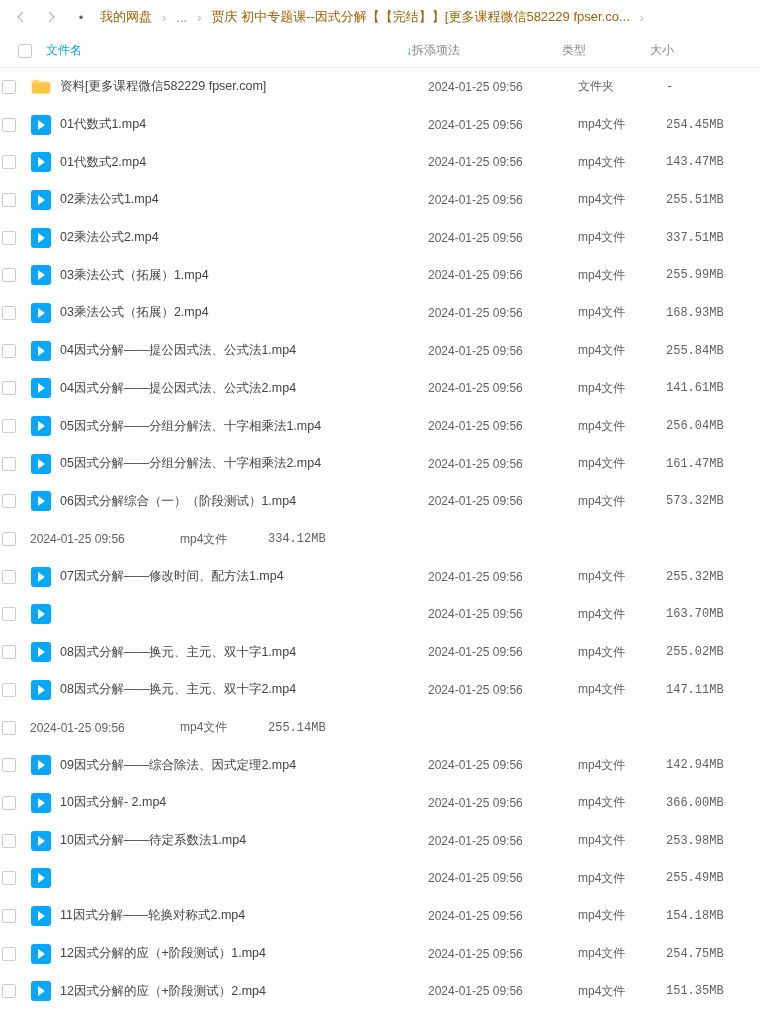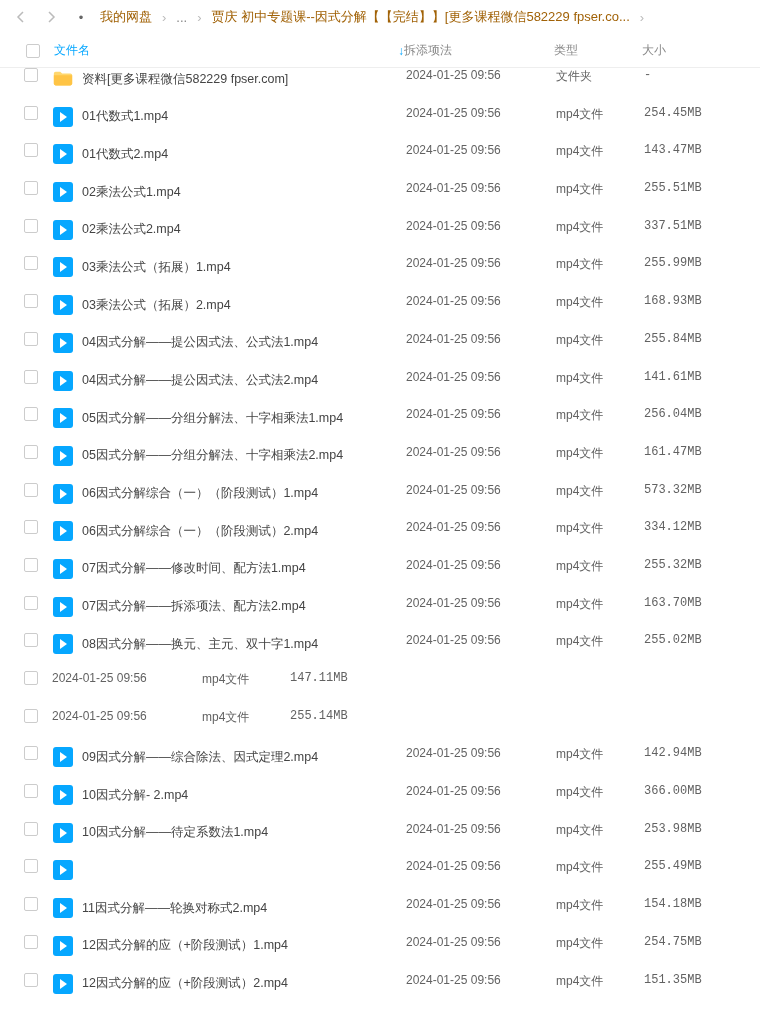--- a/index.html
+++ b/index.html
@@ -27,21 +27,21 @@
     color: #666;
     cursor: pointer;
   }
   .nav-btn.dim { color: #bbb; }
   .bc-sep { color: #bbb; margin: 0 2px; }
   .bc-dots { color: #888; }
   .bc-item { color: #a16207; }
   .header-row {
     display: flex;
     align-items: center;
-    padding: 8px 26px;
+    padding: 8px 18px;
     border-bottom: 1px solid #eee;
     font-size: 12px;
     color: #888;
   }
   .col-check { width: 28px; display: flex; align-items: center; }
   .col-name { flex: 1; display: flex; align-items: center; gap: 8px; }
   .col-mtime { width: 150px; }
   .col-type { width: 88px; }
   .col-size { width: 92px; font-family: Liberation Mono, monospace; }
   .header-row .col-name { color: #06a7ff; }
@@ -52,22 +52,22 @@
   }
   .checkbox {
     width: 14px;
     height: 14px;
     border: 1px solid #ccc;
     border-radius: 2px;
     background: #fff;
   }
   .row {
     display: flex;
-    align-items: flex-start;
-    padding: 0 24px;
+    align-items: center;
+    padding: 0 2px;
     height: 37.7px;
     font-size: 12px;
     color: #626262;
   }
   .row .col-name { color: #444; font-size: 12.5px; }
   .icon {
     width: 22px;
     height: 22px;
     display: inline-flex;
     align-items: center;
@@ -297,26 +297,20 @@
         <span>06因式分解综合（一）（阶段测试）1.mp4</span>
       </div>
       <div class="col-mtime">2024-01-25 09:56</div>
       <div class="col-type">mp4文件</div>
       <div class="col-size">573.32MB</div>
     </div>
     <div class="row">
       <div class="col-check">
         <div class="checkbox"></div>
       </div>
-      <div class="col-name">
-        <span class="icon">
-          <span class="icon-video"></span>
-        </span>
-        <span>06因式分解综合（一）（阶段测试）2.mp4</span>
-      </div>
       <div class="col-mtime">2024-01-25 09:56</div>
       <div class="col-type">mp4文件</div>
       <div class="col-size">334.12MB</div>
     </div>
     <div class="row">
       <div class="col-check">
         <div class="checkbox"></div>
       </div>
       <div class="col-name">
         <span class="icon">
@@ -329,21 +323,20 @@
       <div class="col-size">255.32MB</div>
     </div>
     <div class="row">
       <div class="col-check">
         <div class="checkbox"></div>
       </div>
       <div class="col-name">
         <span class="icon">
           <span class="icon-video"></span>
         </span>
-        <span>07因式分解——拆添项法、配方法2.mp4</span>
       </div>
       <div class="col-mtime">2024-01-25 09:56</div>
       <div class="col-type">mp4文件</div>
       <div class="col-size">163.70MB</div>
     </div>
     <div class="row">
       <div class="col-check">
         <div class="checkbox"></div>
       </div>
       <div class="col-name">
@@ -352,20 +345,26 @@
         </span>
         <span>08因式分解——换元、主元、双十字1.mp4</span>
       </div>
       <div class="col-mtime">2024-01-25 09:56</div>
       <div class="col-type">mp4文件</div>
       <div class="col-size">255.02MB</div>
     </div>
     <div class="row">
       <div class="col-check">
         <div class="checkbox"></div>
+      </div>
+      <div class="col-name">
+        <span class="icon">
+          <span class="icon-video"></span>
+        </span>
+        <span>08因式分解——换元、主元、双十字2.mp4</span>
       </div>
       <div class="col-mtime">2024-01-25 09:56</div>
       <div class="col-type">mp4文件</div>
       <div class="col-size">147.11MB</div>
     </div>
     <div class="row">
       <div class="col-check">
         <div class="checkbox"></div>
       </div>
       <div class="col-mtime">2024-01-25 09:56</div>

